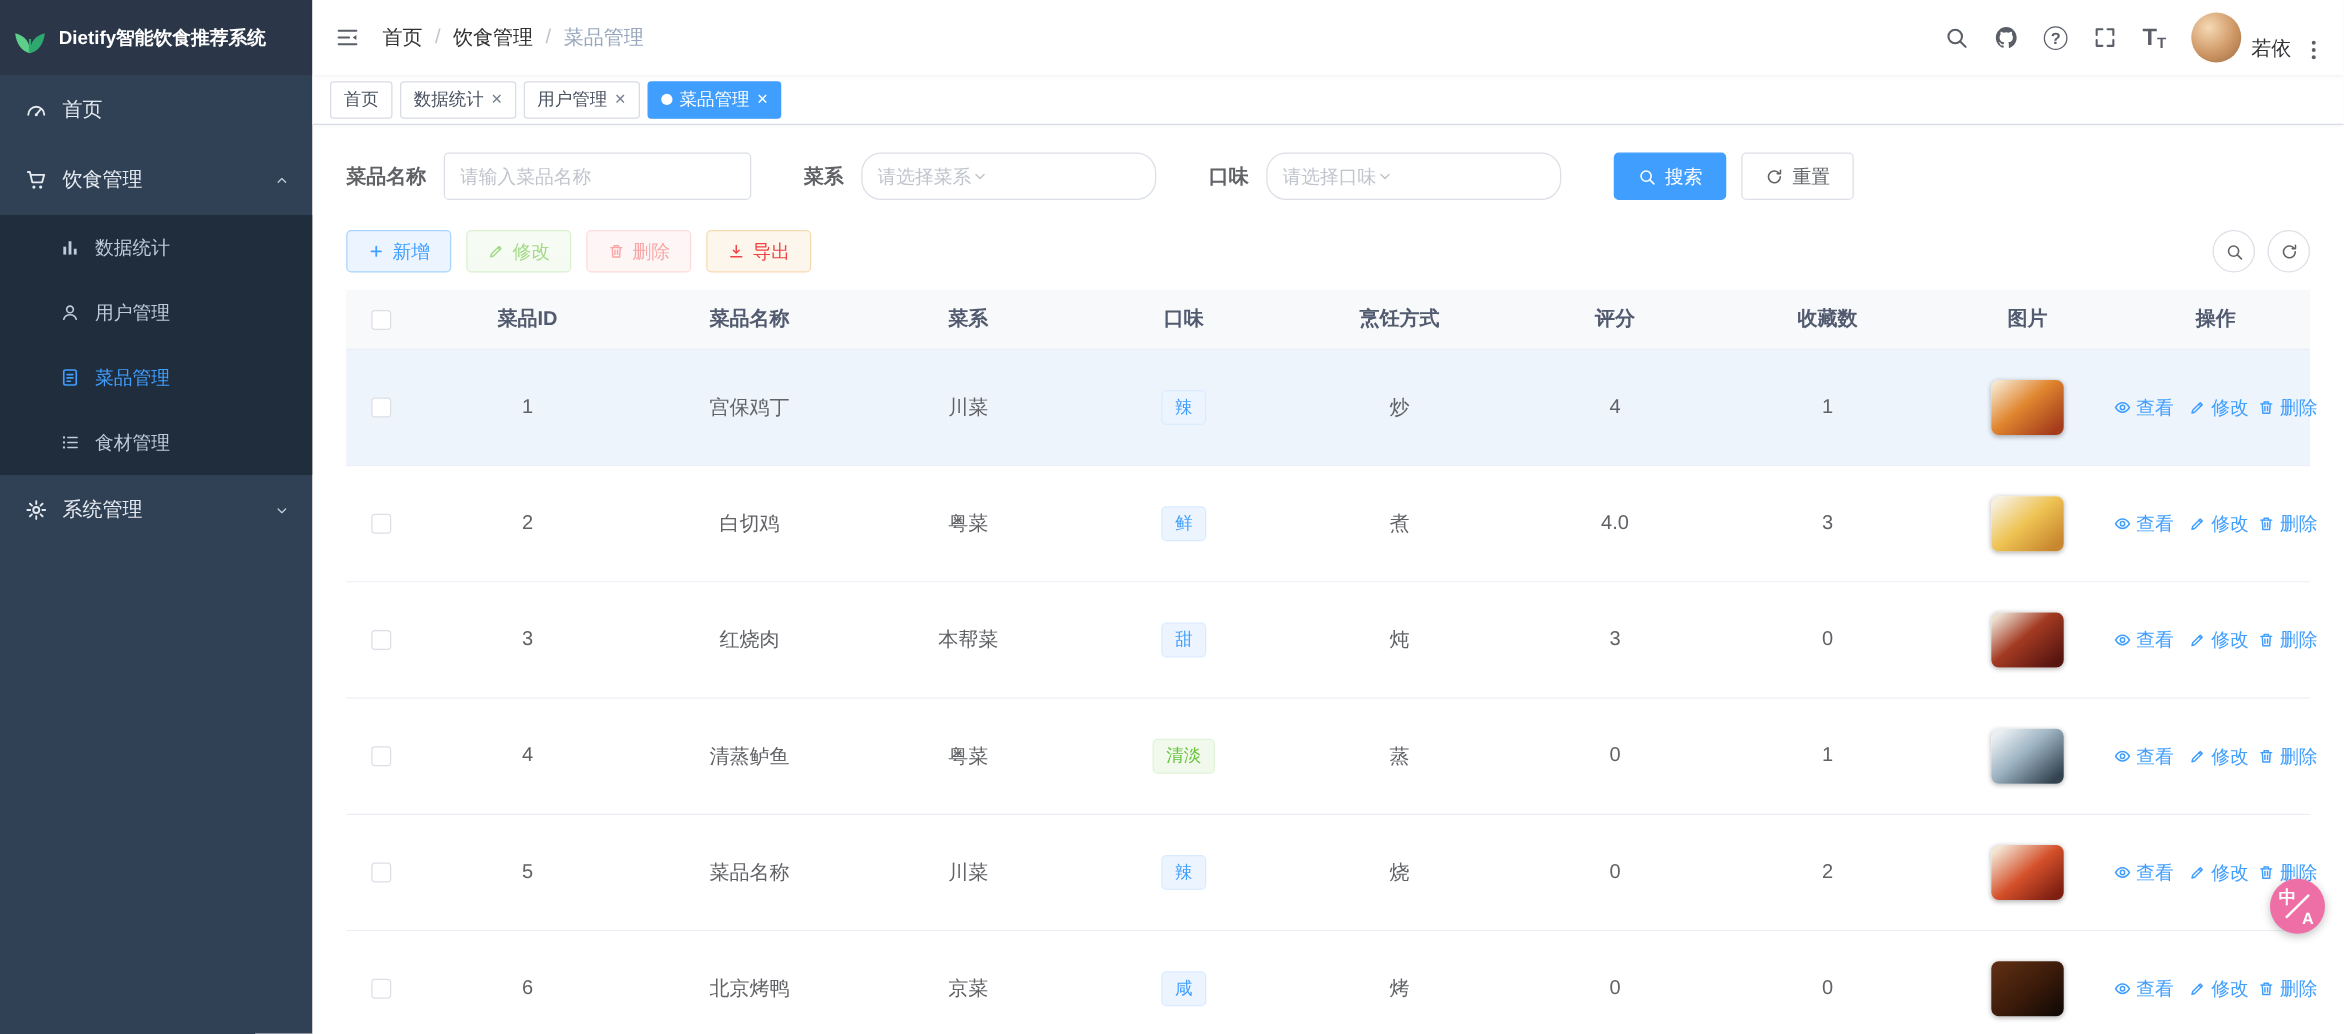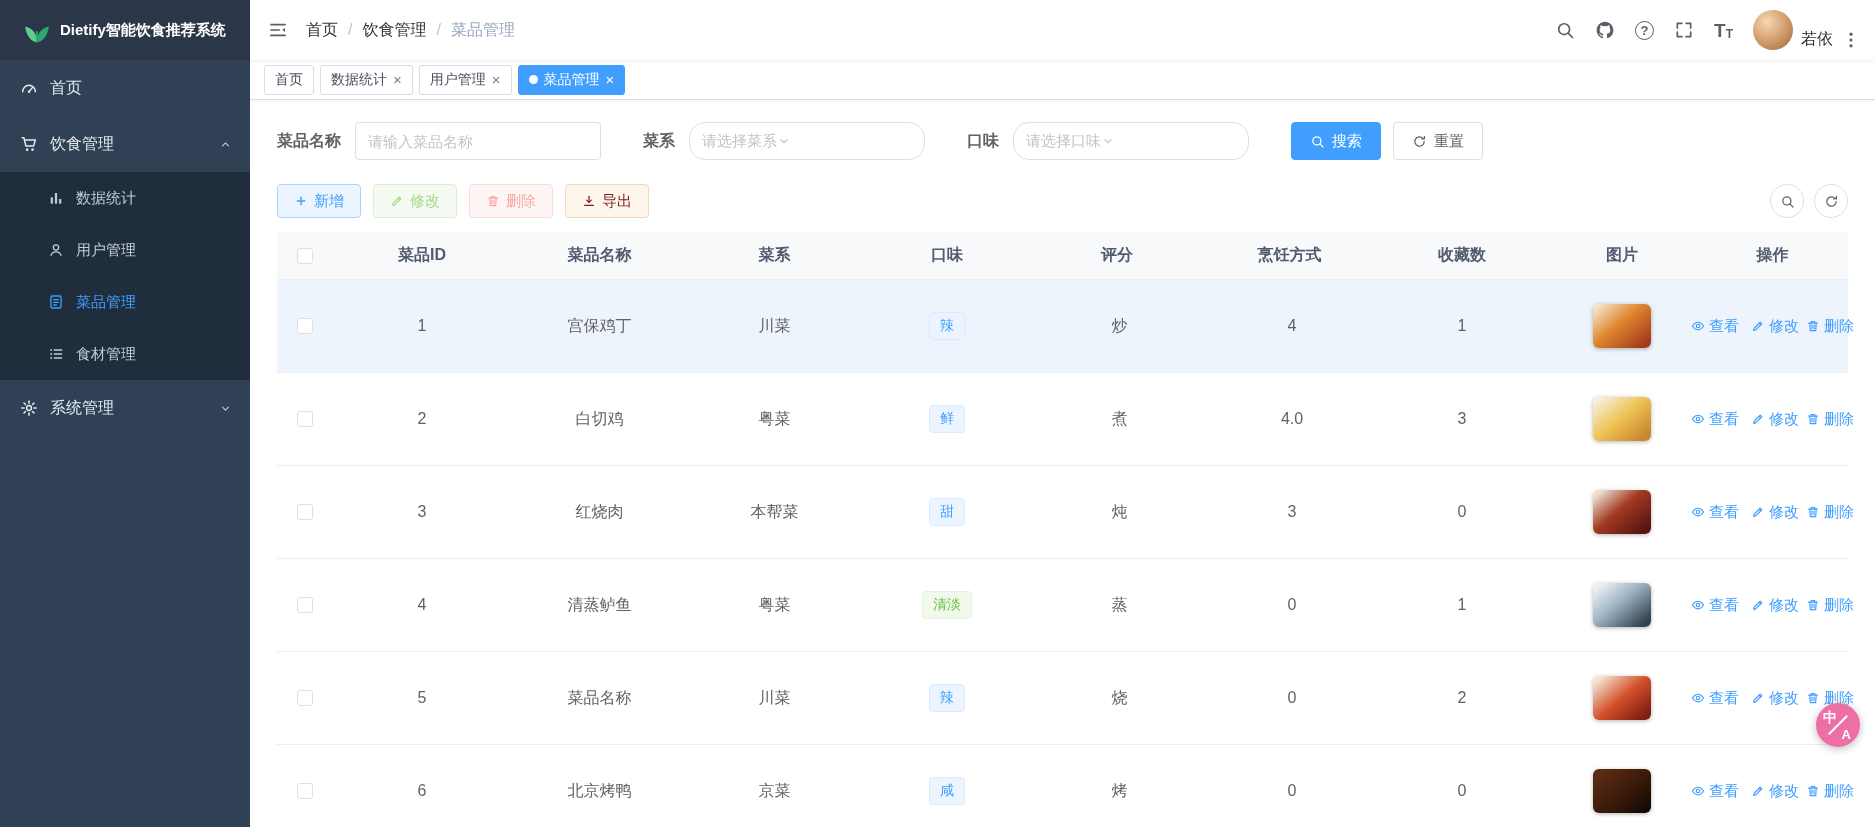--- a/index.html
+++ b/index.html
@@ -4,21 +4,21 @@
 <style>
   *{box-sizing:border-box}
   html,body{margin:0;padding:0}
   body{width:1875px;height:827px;overflow:hidden;background:#fff;color:#303133;
        font-family:"Liberation Sans","DejaVu Sans",sans-serif;}
   .app{display:flex;width:100%;height:100%;position:relative}
   .ic{display:block}
 
   
   .sidebar{width:250px;min-width:250px;height:100%;background:#304156;display:flex;flex-direction:column}
-  .logo{height:60px;display:flex;align-items:center;gap:8px;padding:0 22px;background:#2b3648;cursor:pointer}
+  .logo{height:60px;display:flex;align-items:center;gap:8px;padding:0 9px;background:#2b3648;cursor:pointer}
   .logo-svg{width:30px;height:30px;flex:none}
   .logo-text{color:#fff;font-size:15px;font-weight:bold;white-space:nowrap}
   .menu{flex:1}
   .menu-item{height:56px;display:flex;align-items:center;gap:12px;padding:0 20px;color:#e5eaf0;font-size:16px;cursor:pointer;position:relative}
   .menu-item .mi{width:18px;height:18px;flex:none}
   .menu-caret{position:absolute;right:18px;width:13px;height:13px;color:#bfcbd9}
   .submenu{background:#1f2d3d}
   .submenu .menu-item{height:52px;padding-left:48px;font-size:15px;color:#bfcbd9}
   .submenu .menu-item .mi{width:16px;height:16px}
   .submenu .menu-item.active{color:#409EFF}
@@ -70,21 +70,21 @@
   .btn-default{border-color:#dcdfe6;color:#606266;margin-left:12px}
 
   
   .toolbar-row{margin-top:24px;display:flex;align-items:center;justify-content:space-between}
   .toolbar-left{display:flex;gap:12px}
   .btn-sm{height:34px;padding:0 16px;font-size:15px;border-radius:4px;display:inline-flex;align-items:center;gap:6px;cursor:pointer;border:1px solid;font-family:inherit}
   .btn-sm .ic{width:14px;height:14px}
   .btn-plain-primary{background:#ecf5ff;border-color:#a8d3fd;color:#409EFF}
   .btn-plain-success{background:#f0f9eb;border-color:#c2e7b0;color:#67C23A;opacity:.6;cursor:not-allowed}
   .btn-plain-danger{background:#fef0f0;border-color:#fbc4c4;color:#F56C6C;opacity:.6;cursor:not-allowed}
-  .btn-plain-warning{background:#fdf6ec;border-color:#f5dab1;color:#7f1d1d}
+  .btn-plain-warning{background:#fdf6ec;border-color:#f5dab1;color:#ef4444}
   .toolbar-right{display:flex;gap:10px}
   .circle-btn{width:34px;height:34px;border-radius:50%;border:1px solid #dcdfe6;background:#fff;display:flex;align-items:center;justify-content:center;color:#606266;cursor:pointer}
   .circle-btn .ic{width:15px;height:15px}
 
   
   .table{margin-top:14px}
   .thead,.trow{display:flex;width:100%}
   .thead{height:48px;background:#f8f9fb;border-bottom:1px solid #ebeef5}
   .cell{display:flex;align-items:center;justify-content:center;min-width:0}
   .th{font-weight:bold;color:#515a6e;font-size:16px}
@@ -473,22 +473,22 @@
 
       <div class="table">
         <div class="thead">
           <div class="cell col-check">
               <input type="checkbox" class="cb" style="">
             </div>
           <div class="cell th col-id">菜品ID</div>
           <div class="cell th col-name">菜品名称</div>
           <div class="cell th col-cuisine">菜系</div>
           <div class="cell th col-taste">口味</div>
+          <div class="cell th col-method">烹饪方式</div>
           <div class="cell th col-rating">评分</div>
-          <div class="cell th col-method">烹饪方式</div>
           <div class="cell th col-fav">收藏数</div>
           <div class="cell th col-photo">图片</div>
           <div class="cell th col-actions">操作</div>
         </div>
 
         <div class="trow highlight">
           <div class="cell col-check">
               <input type="checkbox" class="cb" style="">
             </div>
           <div class="cell col-id">1</div>

